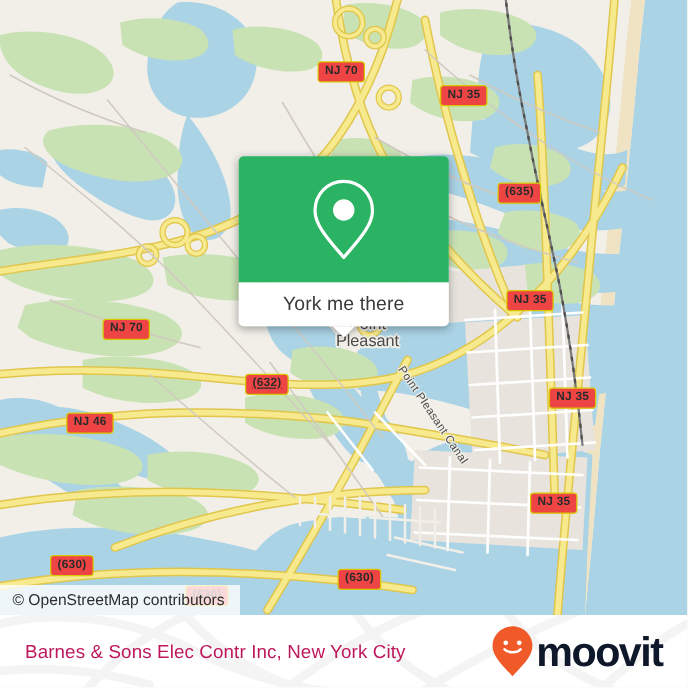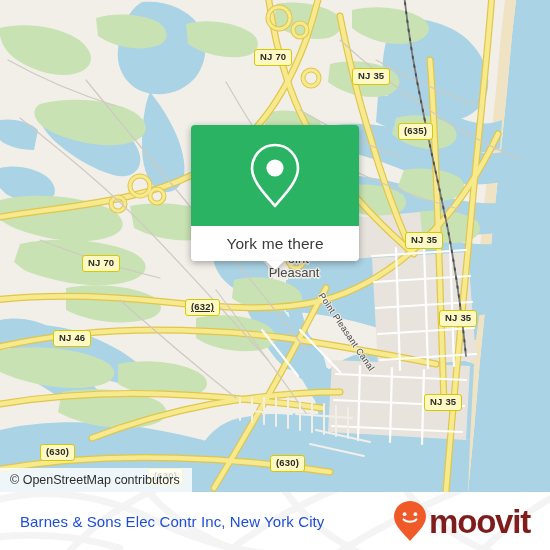--- a/index.html
+++ b/index.html
@@ -24,21 +24,21 @@
     width: 550px; height: 492px;
     background: #f2efe9;
     overflow: hidden;
   }
 
   .map-svg { position: absolute; left: 0; top: 0; }
 
   
   .shield {
     position: absolute;
-    background: #fef9c3;
+    background: #ef4444;
     border: 1.5px solid #d8c800;
     border-radius: 3px;
     color: #2b2b2b;
     font-size: 9.5px;
     font-weight: bold;
     letter-spacing: .2px;
     line-height: 12px;
     padding: 1px 5px 2px 5px;
     white-space: nowrap;
     font-family: "Liberation Sans", sans-serif;
@@ -145,36 +145,36 @@
   }
   #bottom-watermark {
     position: absolute;
     left: 0; top: 0;
     width: 550px; height: 58px;
     opacity: .55;
   }
   #place-title {
     position: relative;
     font-size: 15px;
-    color: #1d4ed8;
+    color: #be185d;
     letter-spacing: .1px;
     z-index: 2;
     font-family: "Liberation Sans", sans-serif;
   }
   #brand {
     position: relative;
     display: flex;
     align-items: center;
     gap: 2px;
     z-index: 2;
   }
   #brand-name {
     font-size: 33px;
     font-weight: bold;
-    color: #7f1d1d;
+    color: #0f172a;
     letter-spacing: -1.2px;
     line-height: 33px;
     font-family: "Liberation Sans", sans-serif;
   }
 </style>
 </head>
 <body>
 
 <div id="app">
 
@@ -437,24 +437,24 @@
       </g>
     </svg>
 
     <div class="place-label" style="left:266px; top:252px; width:56px;">Point
 Pleasant</div>
 
     <div class="canal-label" style="left:325px; top:291px;">Point Pleasant Canal</div>
 
     <div class="shield" style="left:254px; top:49px;">NJ 70</div>
     <div class="shield" style="left:352px; top:68px;">NJ 35</div>
-    <div class="shield" style="left:398px; top:123px;">(635)</div>
+    <div class="shield" style="left:398px; top:146px;">(635)</div>
     <div class="shield" style="left:405px; top:232px;">NJ 35</div>
     <div class="shield" style="left:82px;  top:255px;">NJ 70</div>
-    <div class="shield" style="left:185px; top:299px;text-decoration:underline;">(632)</div>
+    <div class="shield" style="left:196px; top:299px;text-decoration:underline;">(632)</div>
     <div class="shield" style="left:439px; top:310px;">NJ 35</div>
     <div class="shield" style="left:53px;  top:330px;">NJ 46</div>
     <div class="shield" style="left:424px; top:394px;">NJ 35</div>
     <div class="shield" style="left:40px;  top:444px;">(630)</div>
     <div class="shield" style="left:270px; top:455px;">(630)</div>
     <div class="shield" style="left:148px; top:468px;">(630)</div>
 
     <div id="popup">
       <div id="popup-head">
         <svg width="56" height="68" viewBox="0 0 56 68">

